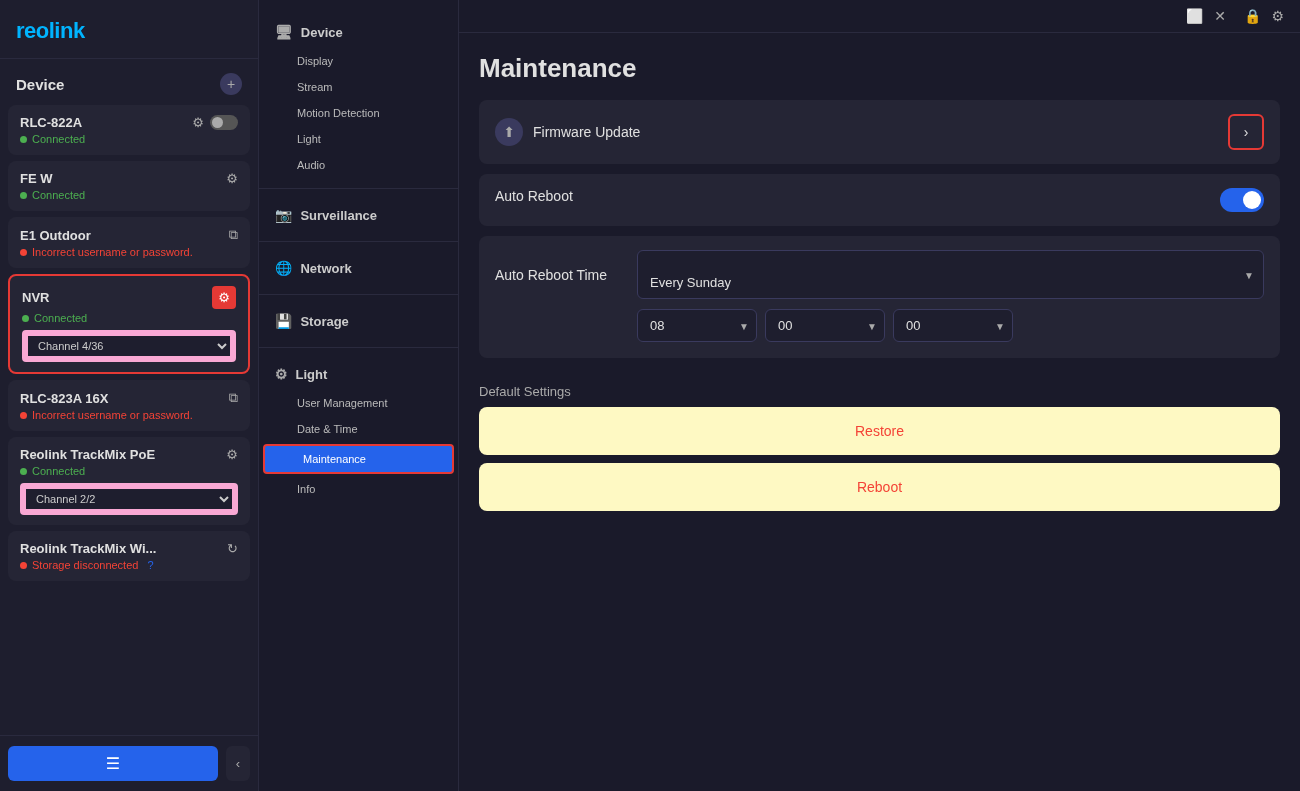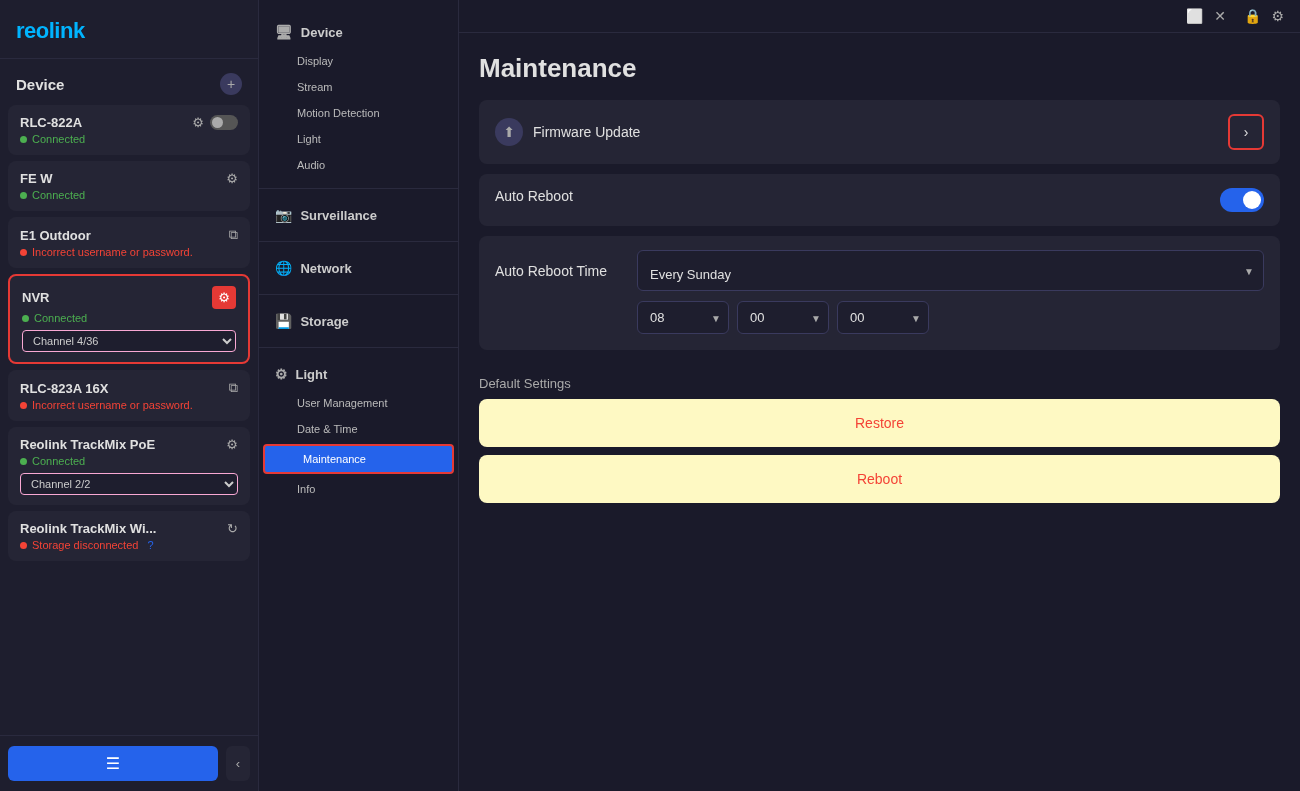--- a/index.html
+++ b/index.html
@@ -154,21 +154,21 @@
       height: 11px;
       background: #aaa;
       border-radius: 50%;
       position: absolute;
       top: 2px;
       left: 2px;
     }
 
     .channel-select {
       background: #1e1e2e;
-      border: 1px solid #f9a8d4;
+      border: 6px solid #f9a8d4;
       color: #ccc;
       border-radius: 4px;
       padding: 3px 6px;
       font-size: 11px;
       width: 100%;
       margin-top: 6px;
       cursor: pointer;
     }
 
     .sidebar-bottom {
@@ -388,21 +388,21 @@
       flex: 1;
       position: relative;
     }
 
     .select-wrapper select {
       width: 100%;
       background: #1e1e2e;
       border: 1px solid #3a3a5e;
       color: #e0e0e0;
       border-radius: 6px;
-      padding: 16px 30px 8px 12px;
+      padding: 24px 30px 8px 12px;
       font-size: 13px;
       cursor: pointer;
       appearance: none;
     }
 
     .select-wrapper::after {
       content: '▼';
       position: absolute;
       right: 10px;
       top: 50%;
@@ -413,21 +413,21 @@
     }
 
     .time-selects-row {
       display: flex;
       gap: 8px;
       margin-top: 10px;
       margin-left: 142px;
     }
 
     .time-select-wrapper {
-      width: 92px;
+      width: 120px;
       position: relative;
     }
 
     .time-select-wrapper select {
       width: 100%;
       background: #1e1e2e;
       border: 1px solid #3a3a5e;
       color: #e0e0e0;
       border-radius: 6px;
       padding: 8px 30px 8px 12px;

